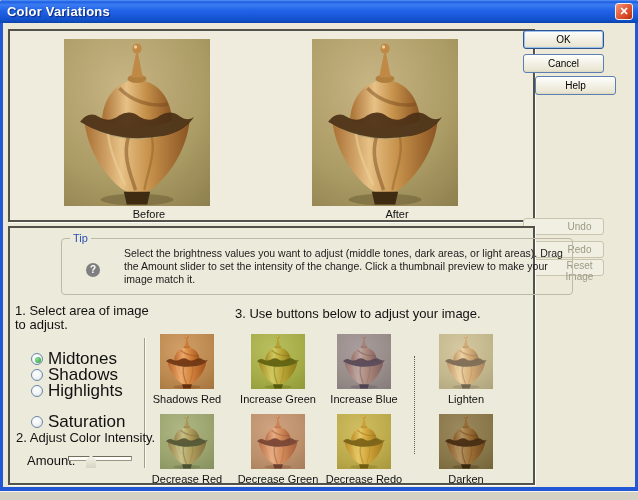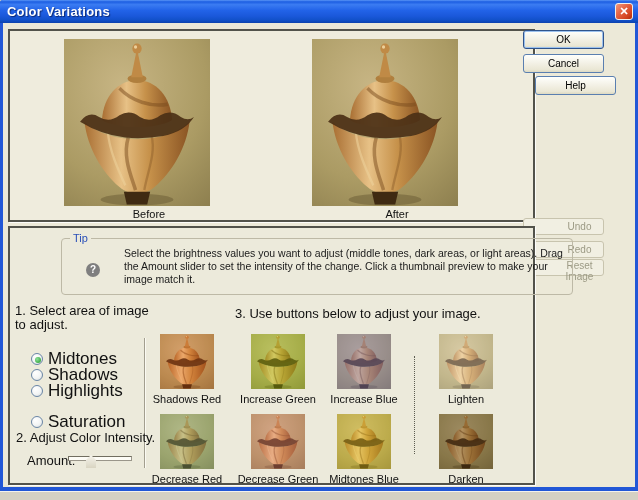--- a/index.html
+++ b/index.html
@@ -303,21 +303,21 @@
         </div>
         <div class="caption">Decrease Green</div>
       </div>
       <div class="cell c3 r2">
         <div class="thumb">
           <svg viewBox="0 0 100 105" preserveAspectRatio="none">
               <use href="#vase-art"></use>
             </svg>
           <div class="tint" style="background: rgba(230, 210, 20, 0.3);"></div>
         </div>
-        <div class="caption">Midtones Blue</div>
+        <div class="caption">Decrease Redo</div>
       </div>
       <div class="cell c4 r2">
         <div class="thumb">
           <svg viewBox="0 0 100 105" preserveAspectRatio="none">
               <use href="#vase-art"></use>
             </svg>
           <div class="tint" style="background: rgba(55, 35, 10, 0.3);"></div>
         </div>
         <div class="caption">Darken</div>
       </div>

